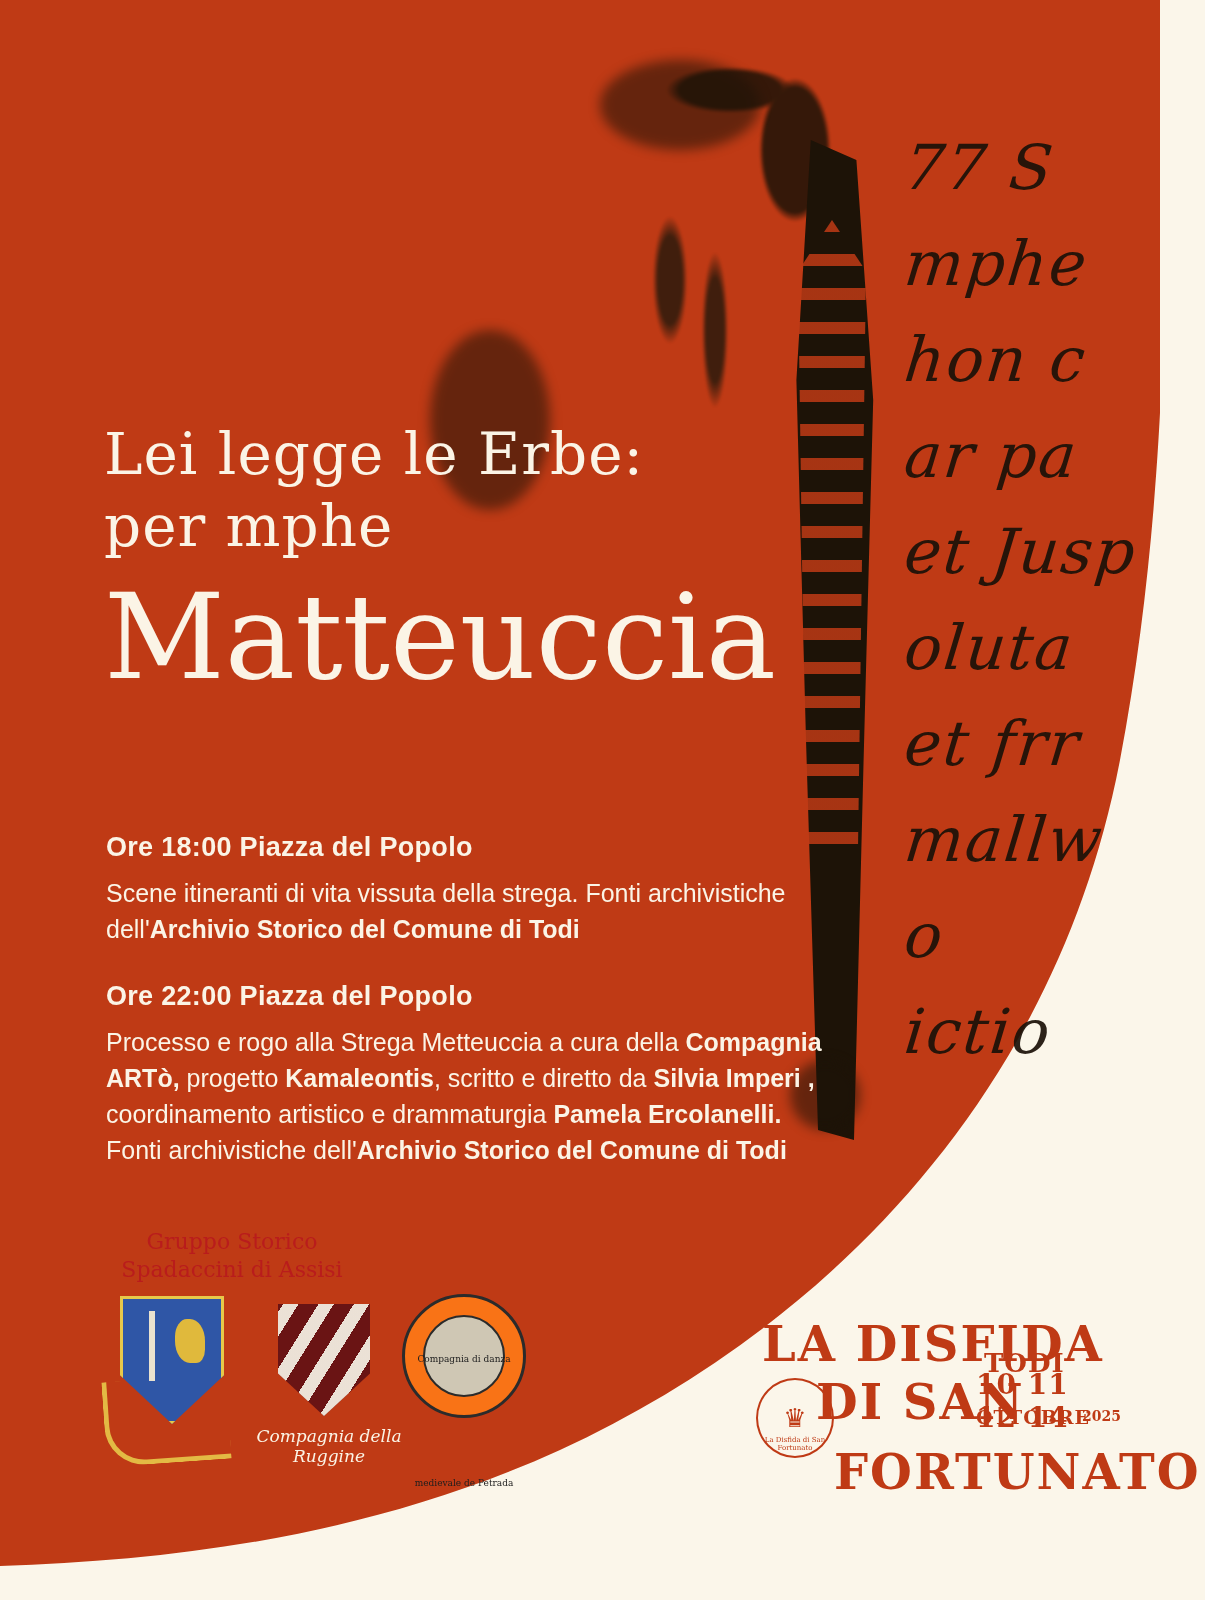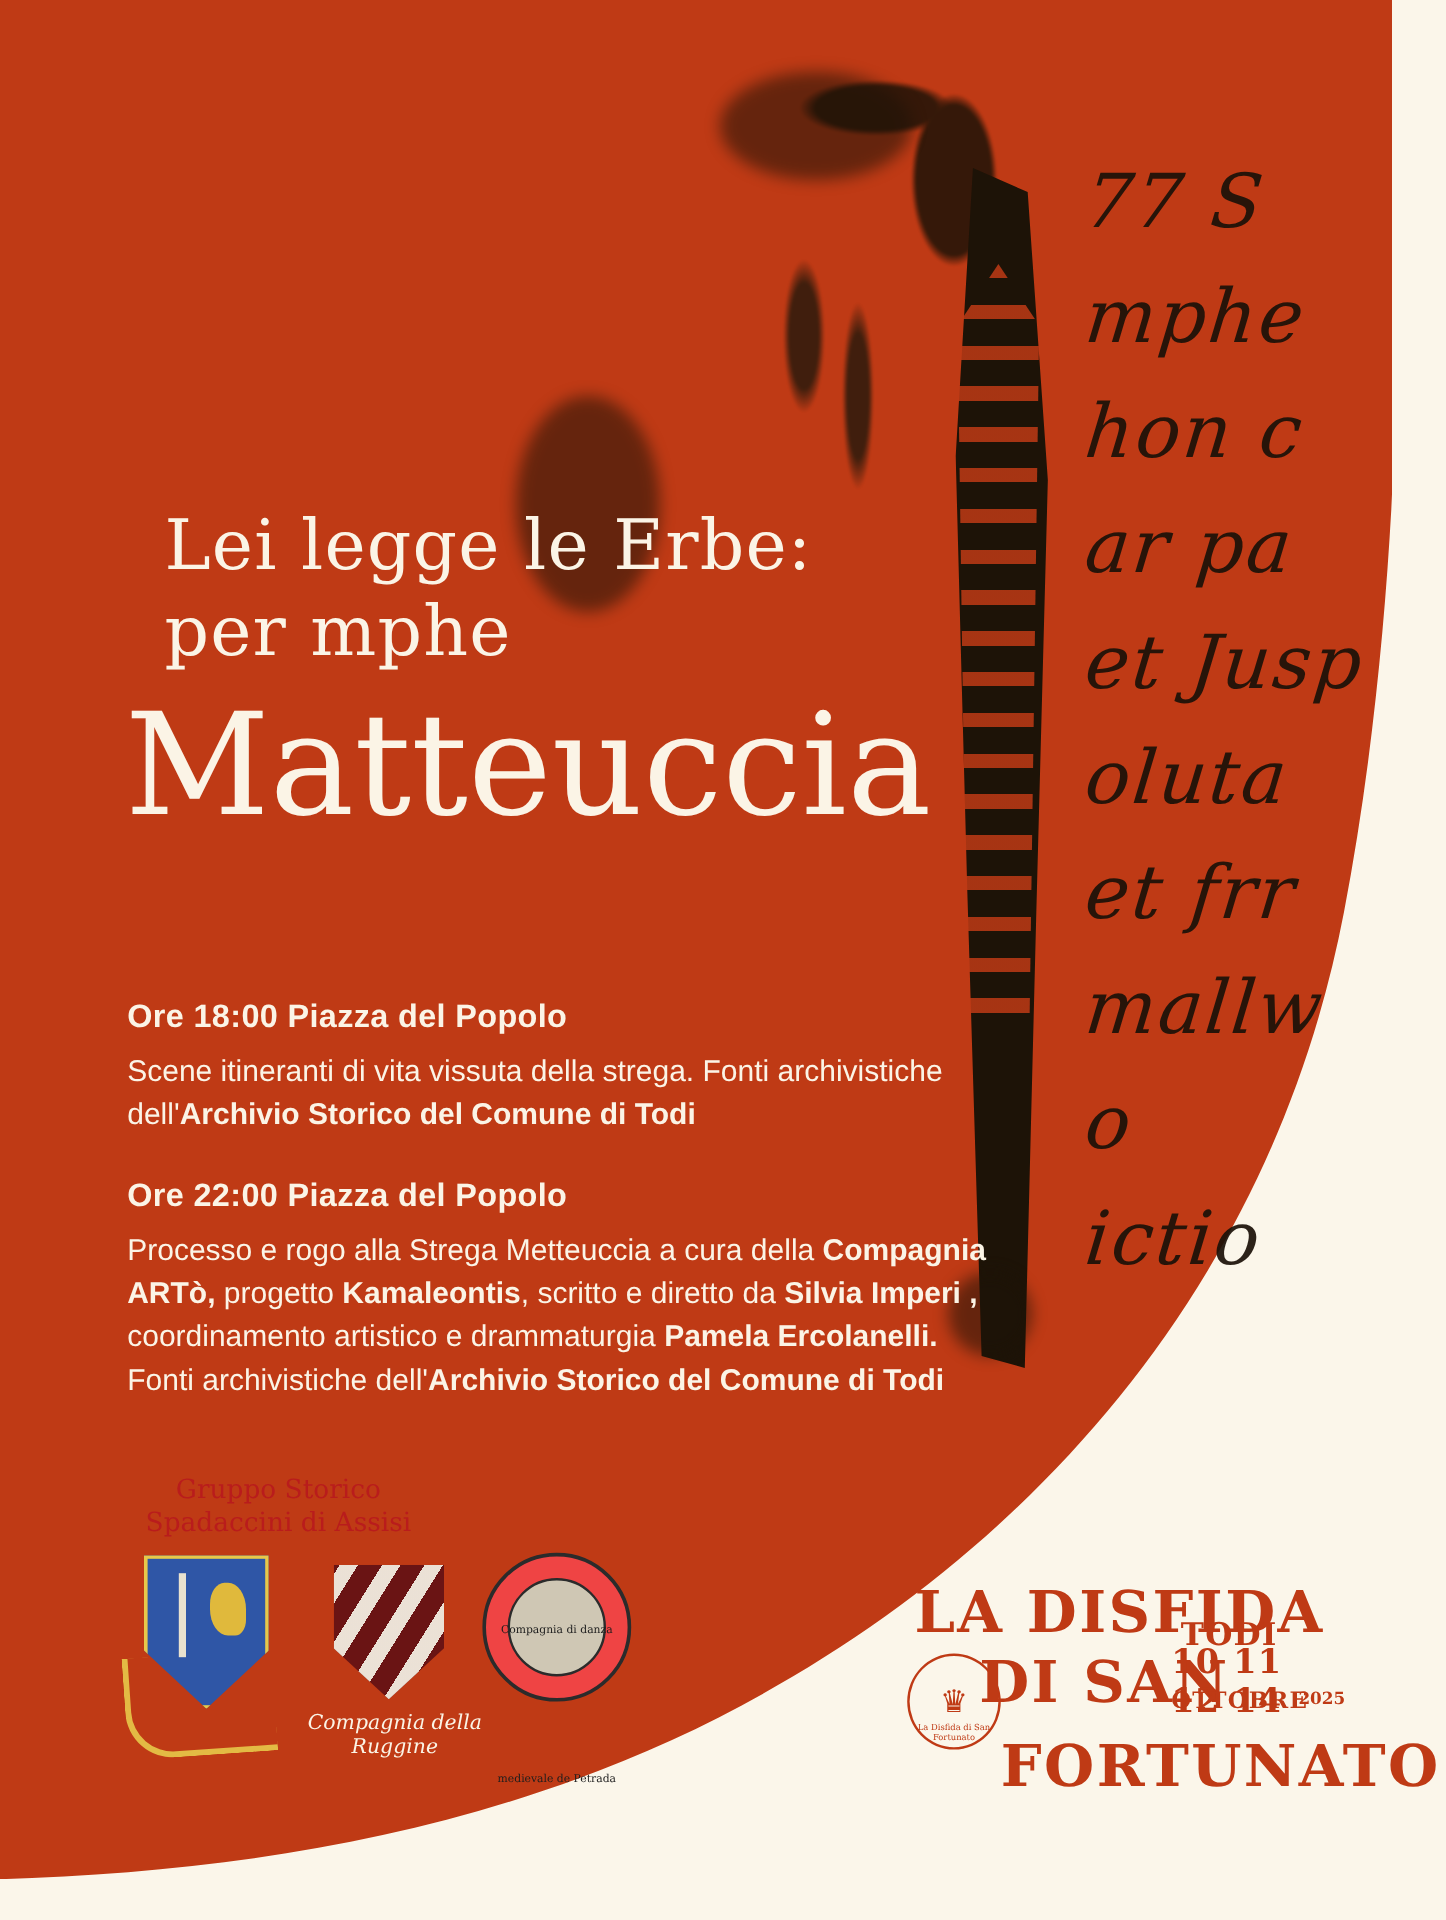--- a/index.html
+++ b/index.html
@@ -136,21 +136,20 @@
     top: 418px;
     width: 760px;
     color: #fbf4e6;
   }
   .head-l1, .head-l2 {
     font-family: "DejaVu Serif", serif;
     font-size: 58px;
     line-height: 72px;
     letter-spacing: 1px;
     font-weight: 400;
-    margin-left: 33px;
   }
   .head-name {
     font-family: "DejaVu Serif", serif;
     font-size: 118px;
     line-height: 126px;
     margin-top: 12px;
     letter-spacing: 0px;
     font-weight: 400;
   }
   .day {
@@ -272,21 +271,21 @@
     font-style: italic;
     font-size: 17px;
   }
   .roundel {
     position: absolute;
     left: 306px;
     top: 66px;
     width: 124px;
     height: 124px;
     border-radius: 50%;
-    background: #ef4444;
+    background: #f97316;
     border: 3px solid #2b2b2b;
     box-sizing: border-box;
   }
   .roundel .inner {
     position: absolute;
     left: 18px;
     top: 18px;
     right: 18px;
     bottom: 18px;
     border-radius: 50%;

